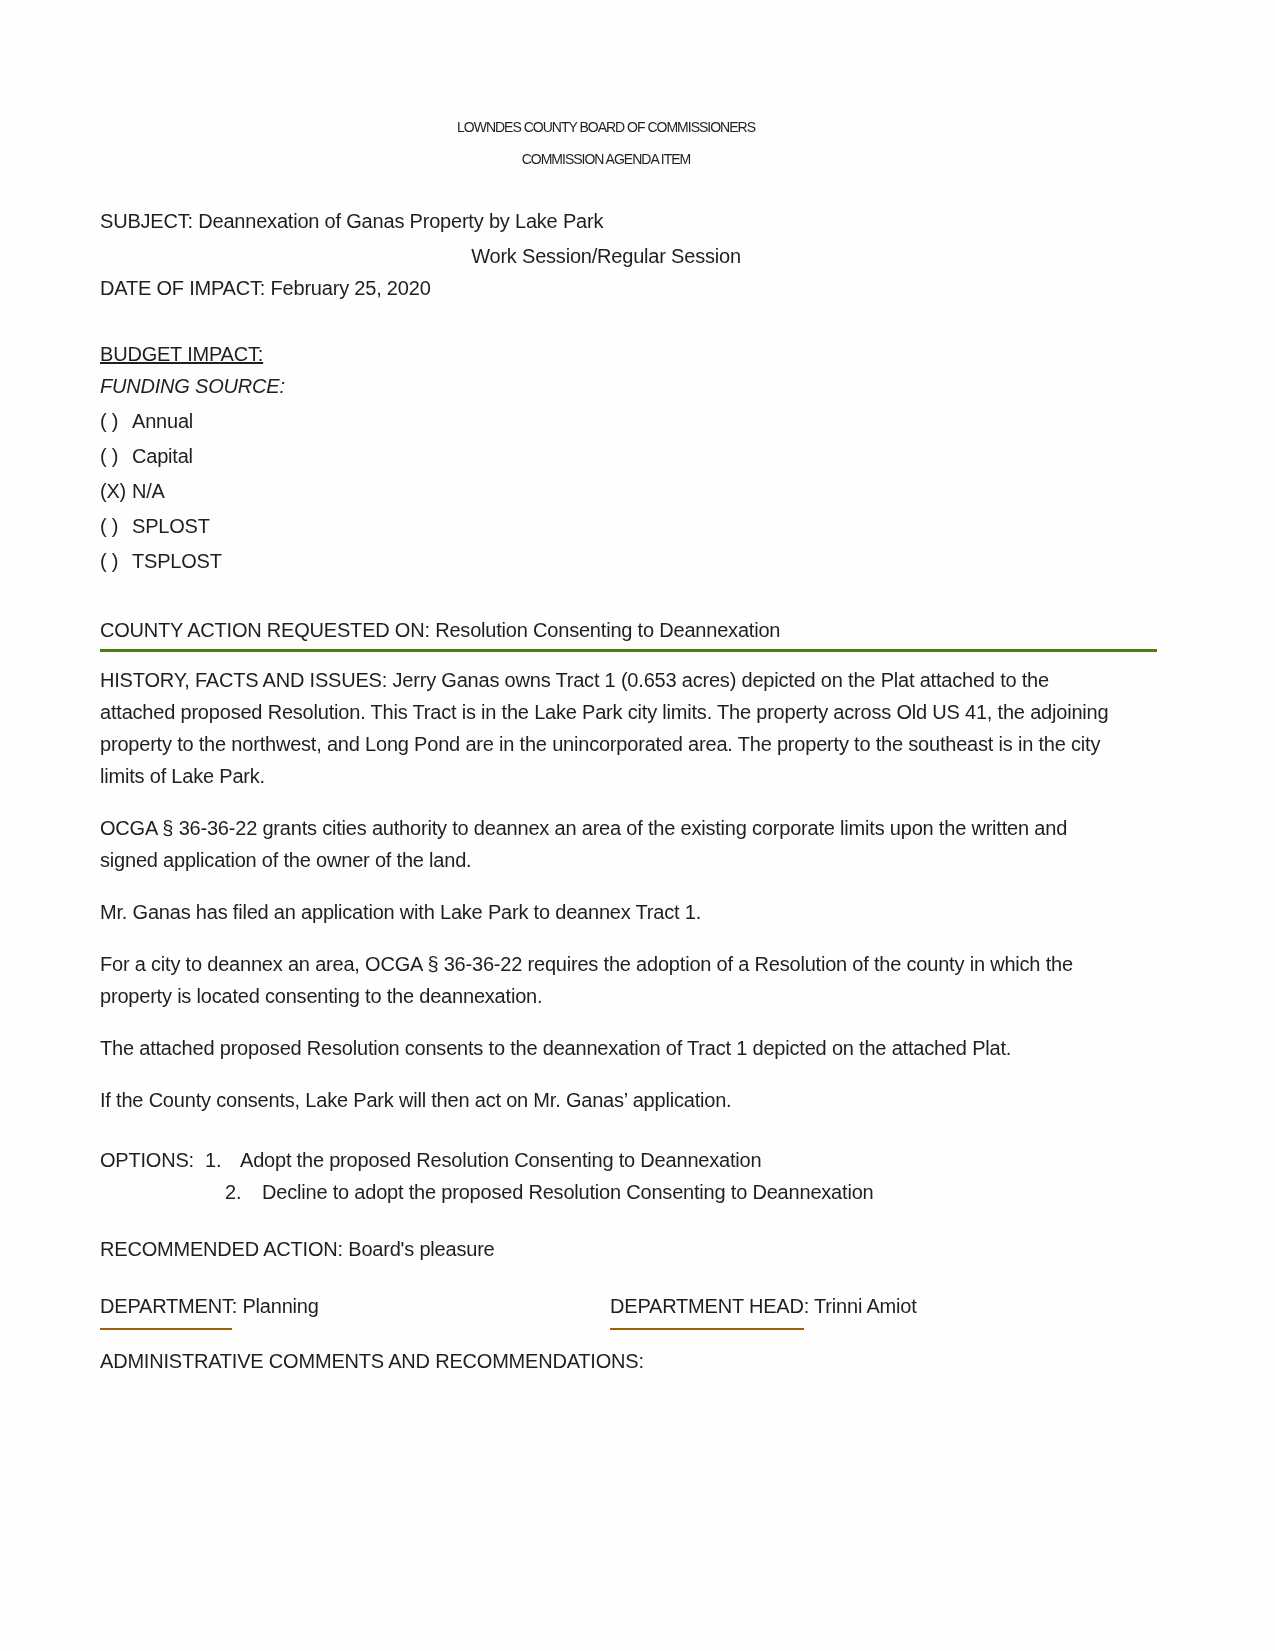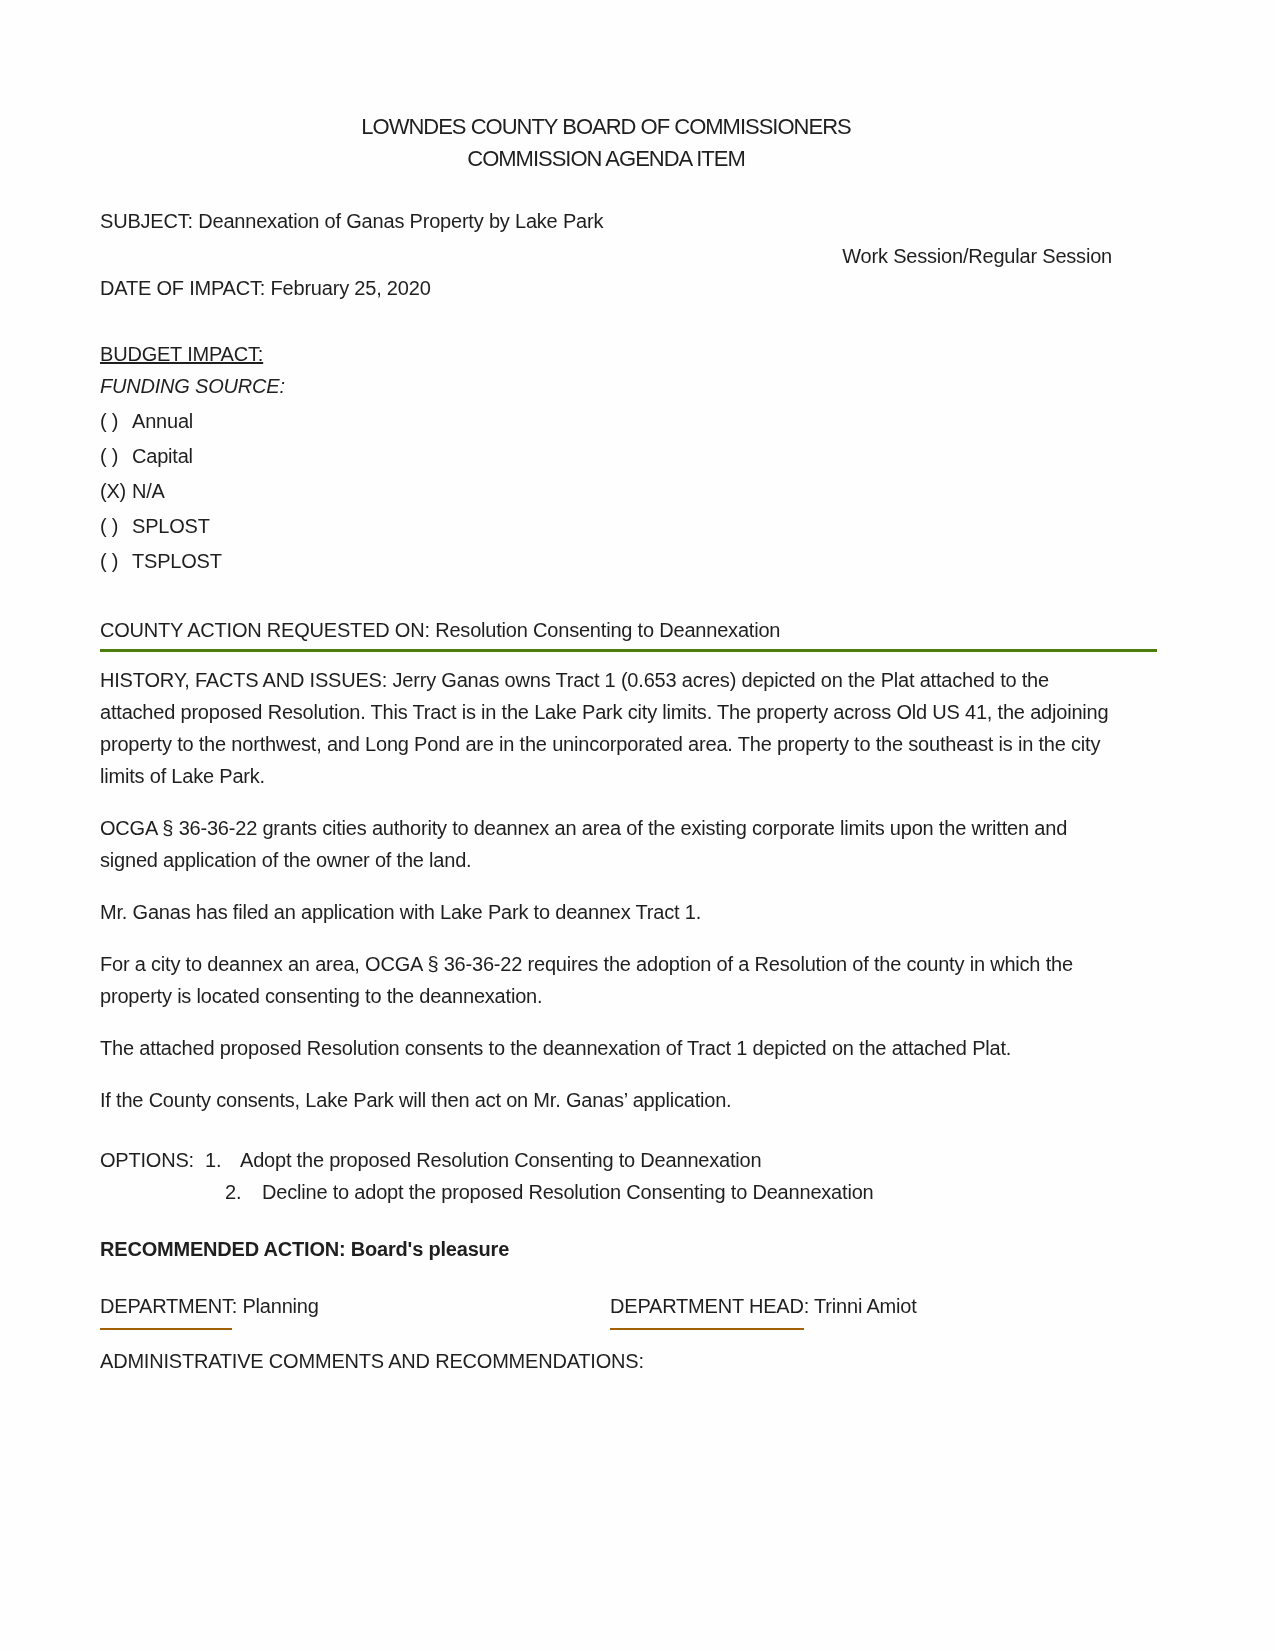--- a/index.html
+++ b/index.html
@@ -14,46 +14,46 @@
     font-family: "Liberation Sans", "DejaVu Sans", sans-serif;
     font-size: 20px;
     letter-spacing: -0.2px;
     line-height: 32px;
     color: #1f1f1f;
     overflow: hidden;
   }
   .row, .para { margin: 0; }
   .doc-title {
     text-align: center;
-    font-size: 22px;
+    font-size: 14px;
     letter-spacing: -1px;
   }
   .subject-row   { margin-top: 30px; }
-  .session-row   { margin-top: 3px; text-align: right; }
+  .session-row   { margin-top: 3px; text-align: center; }
   .date-row      { margin-top: 0; }
   .budget-row    { margin-top: 34px; text-decoration: underline; }
   .funding-row   { margin-top: 0; font-style: italic; }
   .funding-list  { list-style: none; margin: 0; padding: 0; }
   .funding-list li { margin-top: 3px; }
   .mark { white-space: pre; display: inline-block; min-width: 30px; }
   .funding-list .opt-label { margin-left: 2px; }
   .action-row {
     margin-top: 37px;
     width: calc(100% + 45px);
     border-bottom: 3px solid #4d7c0f;
     padding-bottom: 3px;
   }
   .history-para  { margin-top: 12px; }
   .body-para     { margin-top: 20px; }
   .options-row   { margin-top: 28px; }
   .opt-lead  { display: inline-block; width: 105px; }
   .opt-num-1 { display: inline-block; width: 35px; }
   .options-row2 { margin-top: 0; padding-left: 125px; }
   .opt-num-2 { display: inline-block; width: 37px; }
-  .recommended-row { margin-top: 25px; font-weight: bold; }
+  .recommended-row { margin-top: 25px; }
   .dept-row { margin-top: 25px; display: flex; }
   .dept-col-left { width: 510px; flex: 0 0 510px; }
   .u { border-bottom: 2px solid #a16207; padding-bottom: 11px; }
   .admin-row { margin-top: 23px; }
 </style>
 </head>
 <body>
 
 <div class="page">
 

